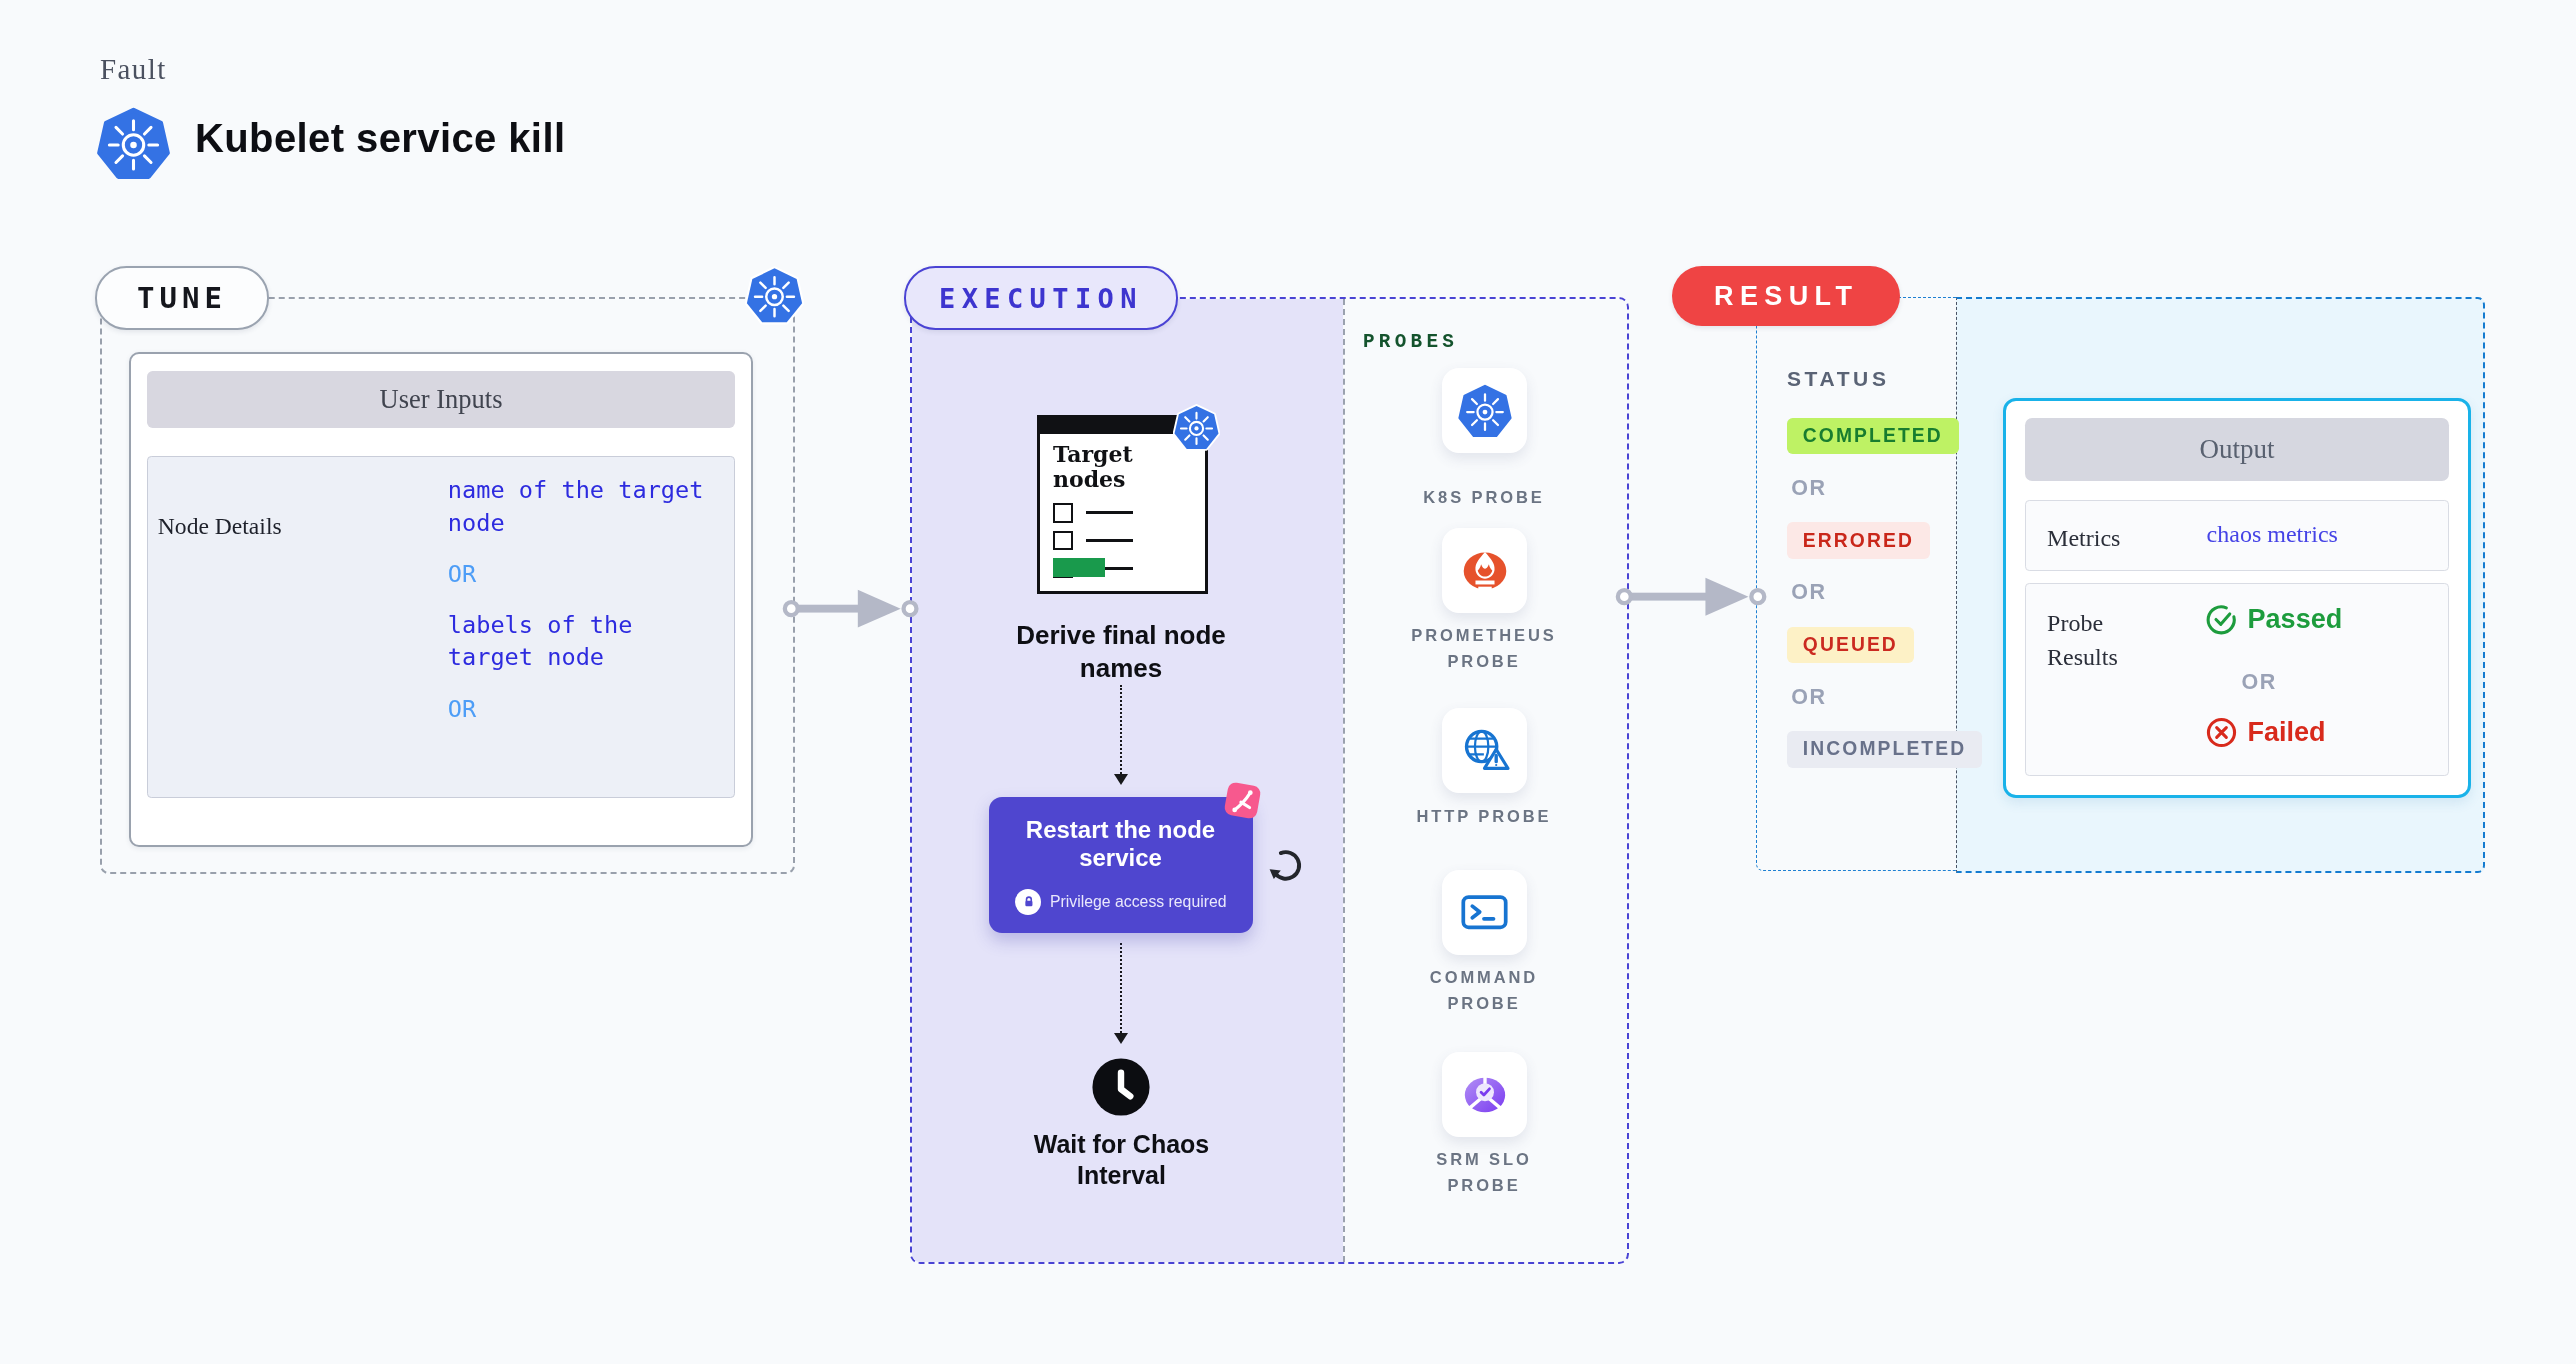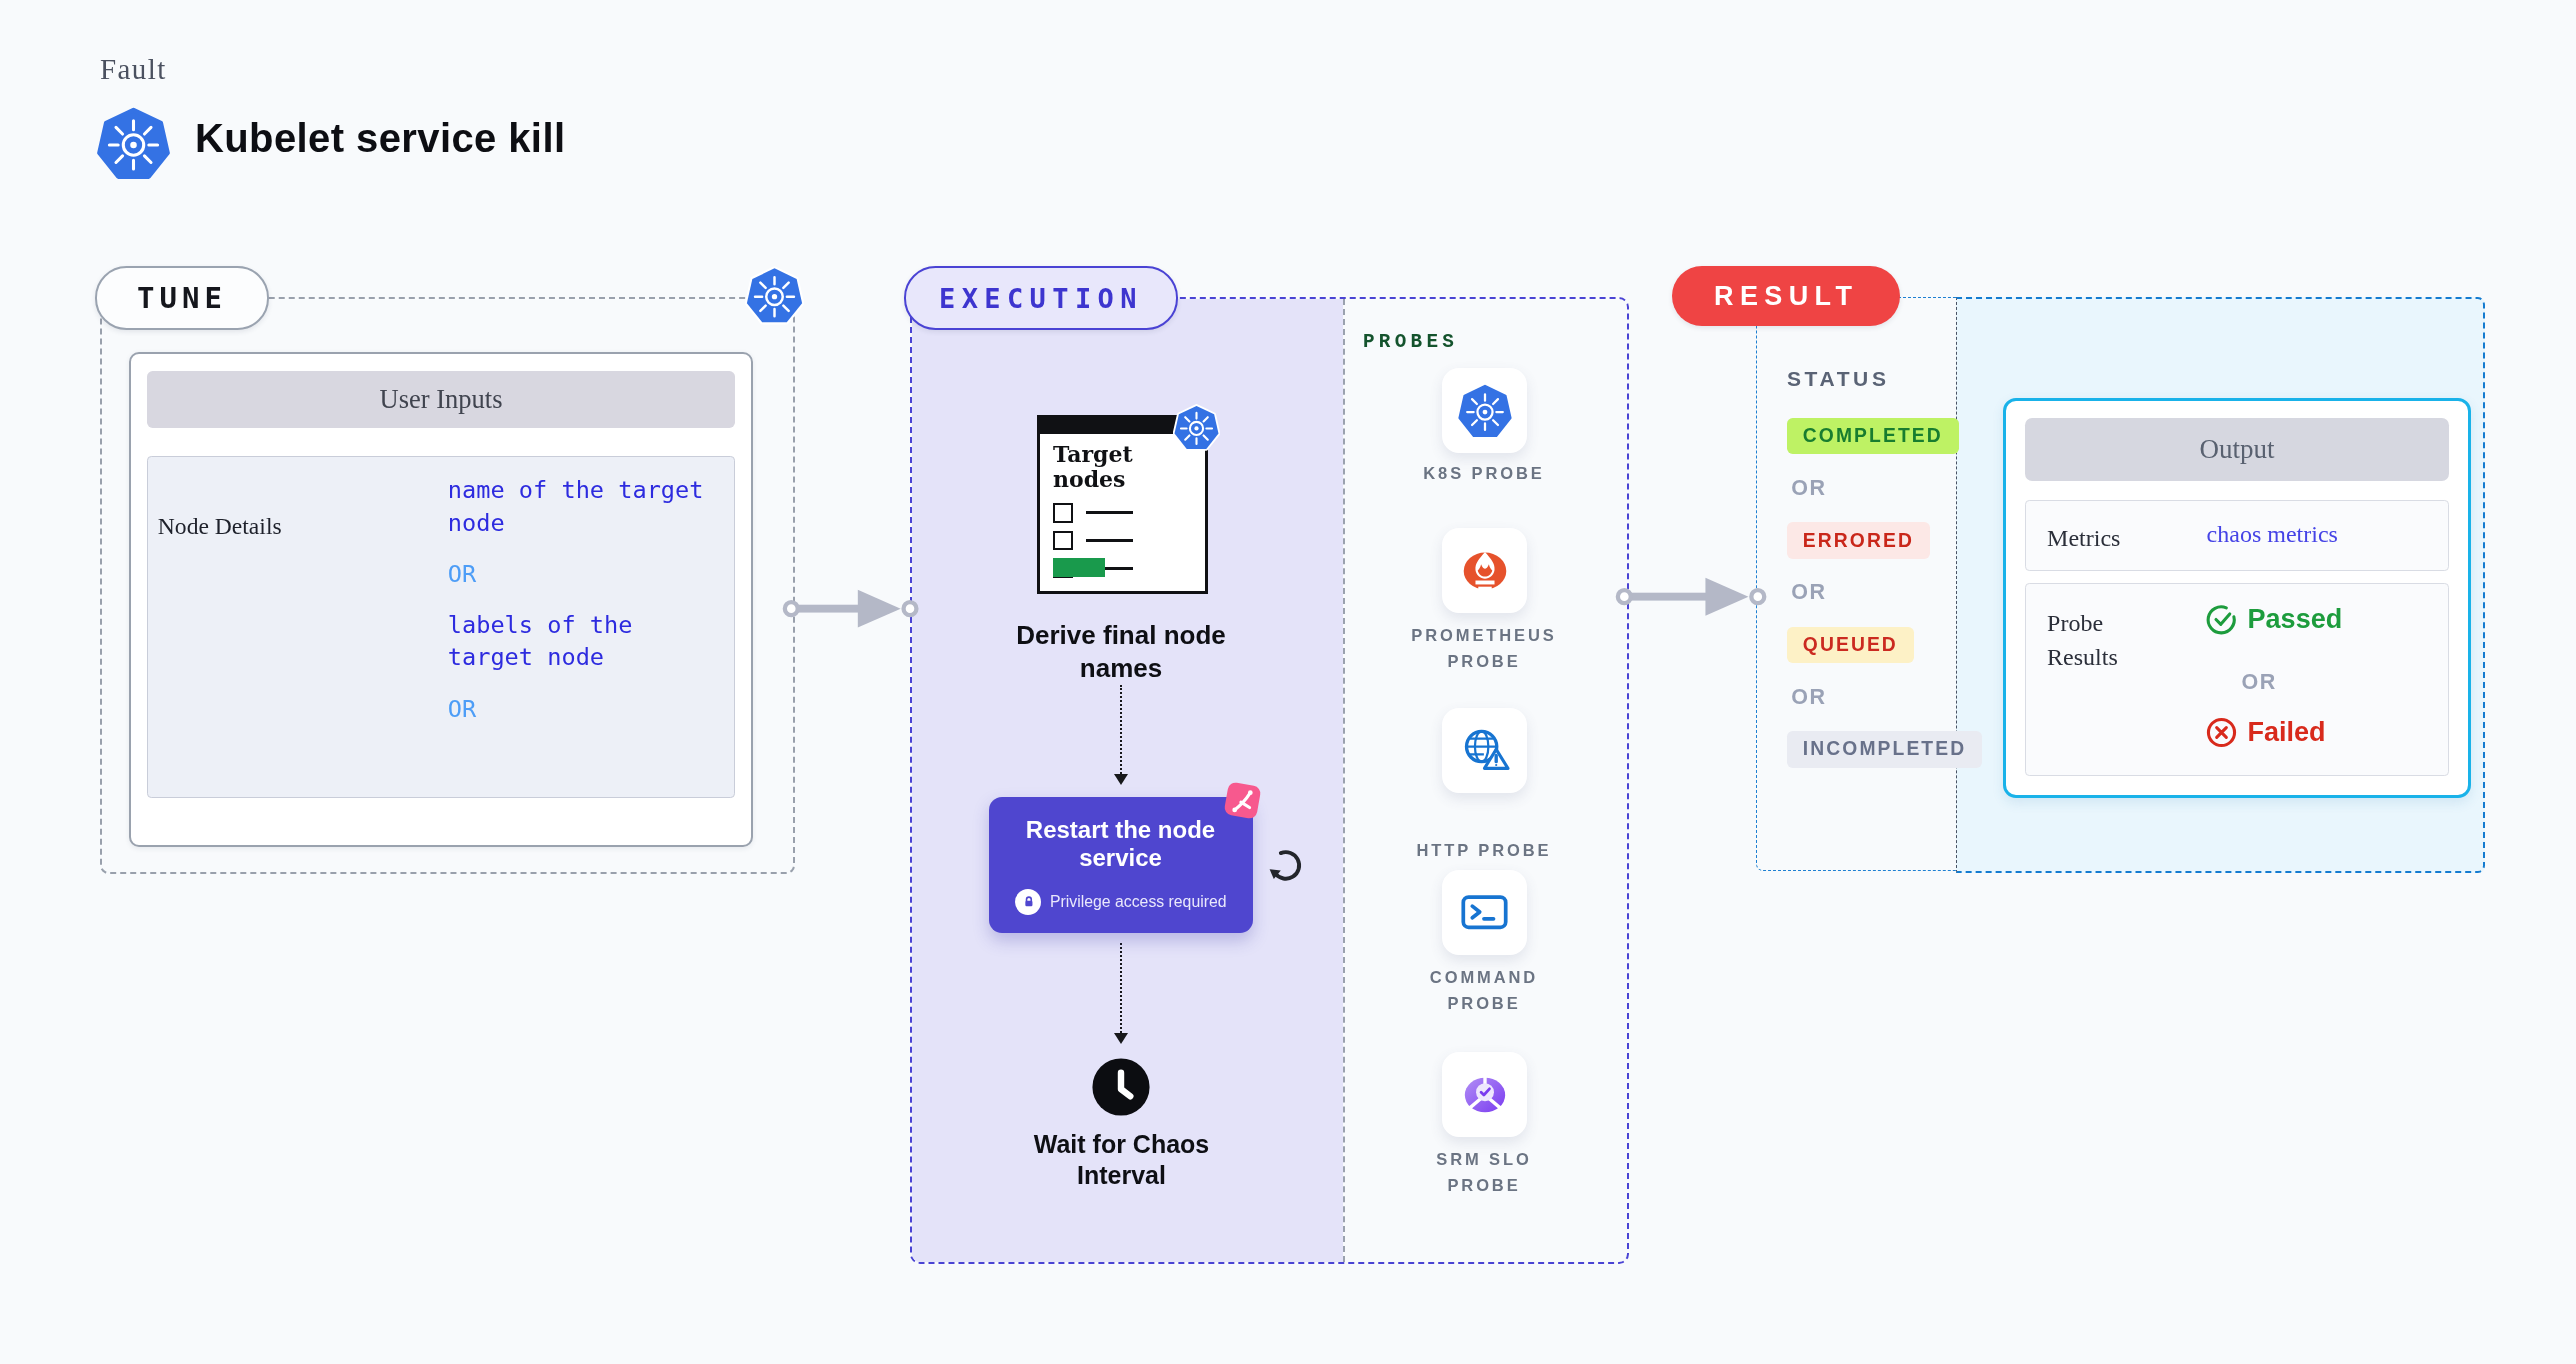--- a/index.html
+++ b/index.html
@@ -235,21 +235,21 @@
       <svg viewBox="0 0 100 100" width="100%" height="100%">
           <polygon points="50,4 87.5,22 96.8,63 70.8,95.5 29.2,95.5 3.2,63 12.5,22" fill="#3472e4" stroke="#3472e4" stroke-width="5" stroke-linejoin="round"></polygon>
           <g stroke="#fff" fill="none" stroke-width="4.2" stroke-linecap="round">
             <circle cx="50" cy="52" r="14"></circle>
             <path d="M50,31 V19 M50,73 V85 M29,52 H17 M83,52 H71 M35,37 l-9,-9 M65,37 l9,-9 M35,67 l-9,9 M65,67 l9,9"></path>
           </g>
           <circle cx="50" cy="52" r="4.5" fill="#fff"></circle>
         </svg>
     </div>
   </div>
-  <div class="abs probe-label" style="top:461px;">K8S PROBE</div>
+  <div class="abs probe-label" style="top:485px;">K8S PROBE</div>
 
   <div class="abs probe-card" style="top:528px;">
     <div style="width:56px;height:56px;">
       <svg viewBox="0 0 100 100" width="100%" height="100%">
           <ellipse cx="50" cy="50" rx="38" ry="33" fill="#e6522c"></ellipse>
           <path d="M50,16 C61,29 68,36 67,48 C66,57 58,63 50,64 C42,63 34,57 33,48 C32,36 39,29 50,16 Z" fill="#fff"></path>
           <path d="M37,49 C39,56 44,60 50,60 C56,60 61,56 63,49 C60,46 58,43 57,38 C55,44 52,46 50,46 C48,46 45,44 43,38 C42,43 40,46 37,49 Z" fill="#e6522c"></path>
           <rect x="33" y="67" width="34" height="7" fill="#fff"></rect>
           <rect x="38" y="78" width="24" height="6" fill="#fff"></rect>
         </svg>
@@ -262,21 +262,21 @@
       <svg viewBox="0 0 100 100" width="100%" height="100%" fill="none" stroke="#1774d1">
           <circle cx="44" cy="42" r="27" stroke-width="6"></circle>
           <ellipse cx="44" cy="42" rx="12" ry="27" stroke-width="4"></ellipse>
           <path d="M18,42 H70 M23,28 H65 M23,56 H48" stroke-width="4"></path>
           <polygon points="70,47 91,81 49,81" fill="#fff" stroke-width="5.5" stroke-linejoin="round"></polygon>
           <path d="M70,58 v11" stroke-width="6" stroke-linecap="round"></path>
           <circle cx="70" cy="75" r="2" fill="#1774d1" stroke="none"></circle>
         </svg>
     </div>
   </div>
-  <div class="abs probe-label" style="top:804px;margin-top:34px;">HTTP PROBE</div>
+  <div class="abs probe-label" style="top:804px;">HTTP PROBE</div>
 
   <div class="abs probe-card" style="top:870px;">
     <div style="width:53px;height:53px;">
       <svg viewBox="0 0 100 100" width="100%" height="100%" fill="none" stroke="#1774d1" stroke-width="7" stroke-linecap="round" stroke-linejoin="round">
           <rect x="10" y="21" width="80" height="57" rx="10"></rect>
           <path d="M27,38 L41,49 L27,60"></path>
           <path d="M49,62 H67"></path>
         </svg>
     </div>
   </div>

